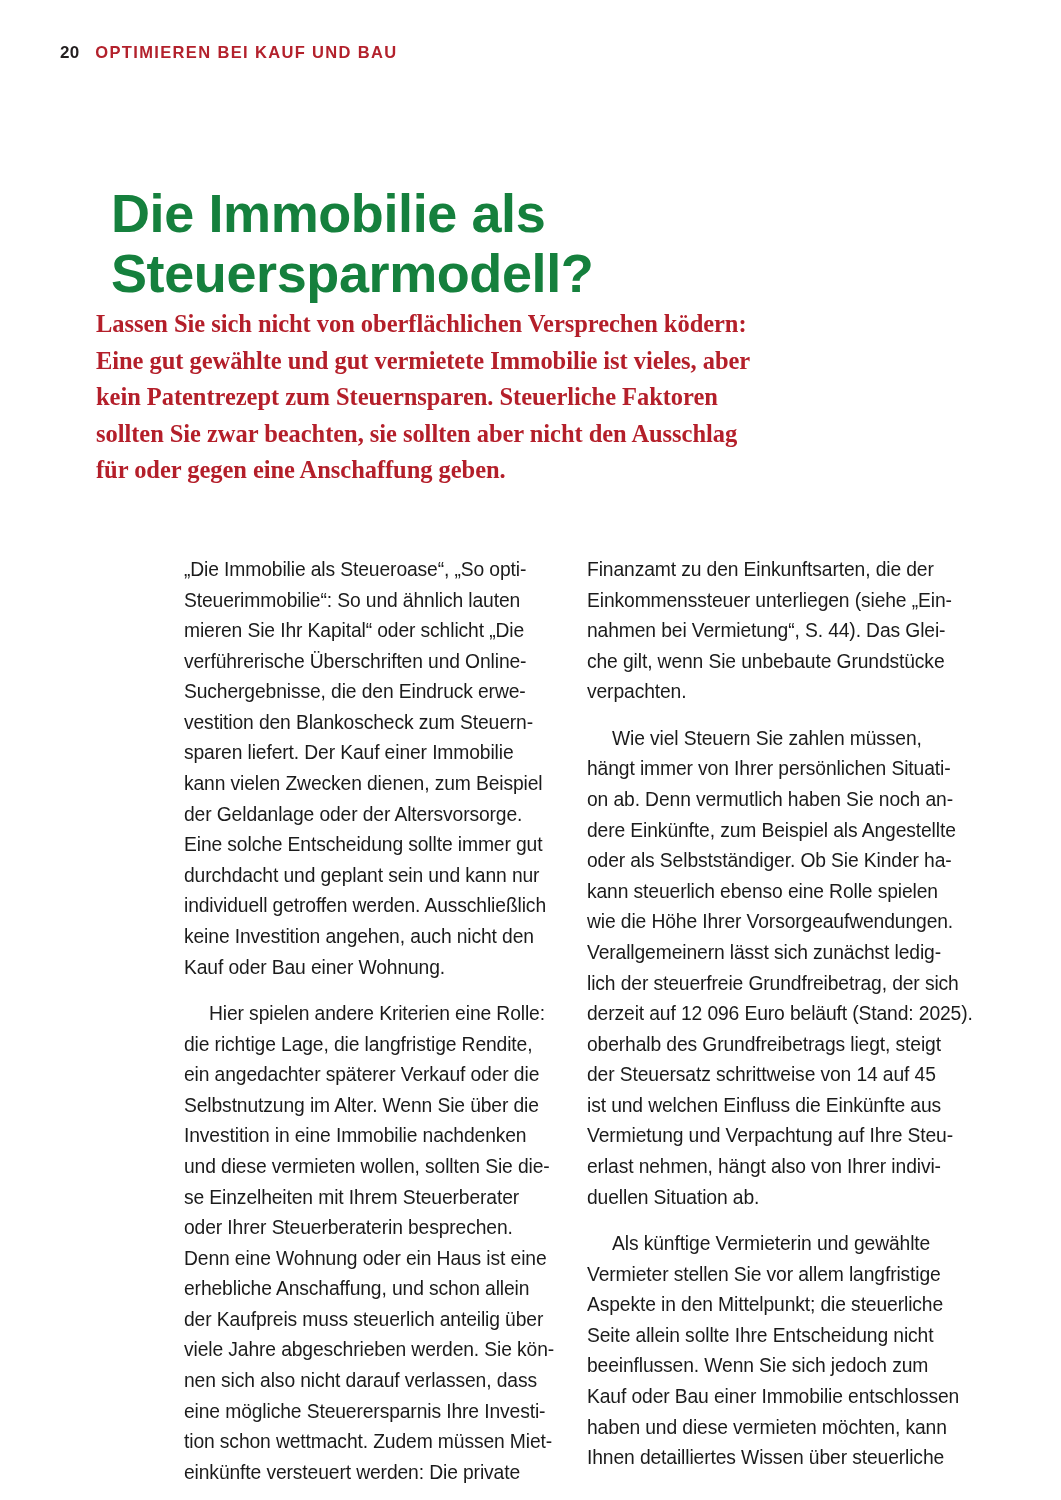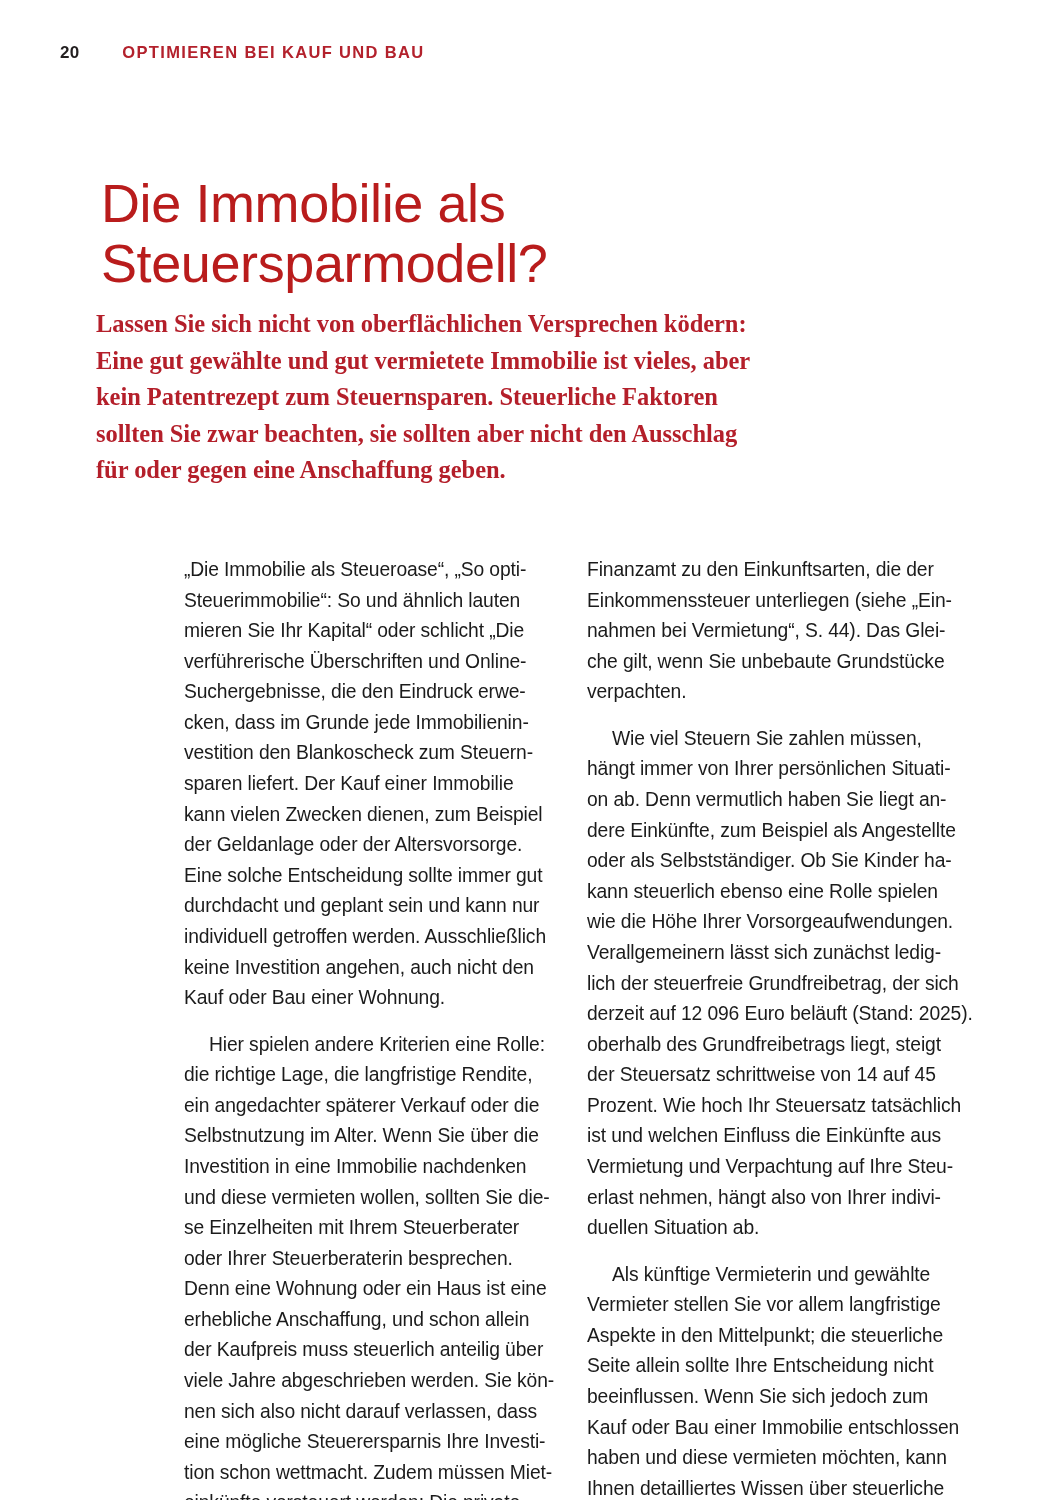--- a/index.html
+++ b/index.html
@@ -24,21 +24,21 @@
   }
 
   
   .running-head {
     position: absolute;
     top: 44px;
     left: 60px;
     right: 60px;
     display: flex;
     align-items: baseline;
-    gap: 43px;
+    gap: 16px;
     height: 24px;
   }
 
   .folio {
     font-size: 17px;
     font-weight: 700;
     color: #231f20;
     letter-spacing: 0.2px;
     line-height: 1;
   }
@@ -51,25 +51,25 @@
     line-height: 1;
     text-transform: uppercase;
   }
 
   
   .headline {
     position: absolute;
     top: 168px;
     left: 96px;
     width: 820px;
-    margin: 5px;
+    margin: 15px;
     font-size: 54px;
-    font-weight: 400;
+    font-weight: 700;
     line-height: 1.115;
-    color: #b91c1c;
+    color: #15803d;
     letter-spacing: -0.4px;
   }
 
   .headline .hl-line {
     display: block;
   }
 
   
   .deck {
     position: absolute;
@@ -151,21 +151,20 @@
 
   <div class="columns">
 
     <div class="column">
       <p>
         <span class="bodyline">„Die Immobilie als Steueroase“, „So opti-</span>
         <span class="bodyline">Steuerimmobilie“: So und ähnlich lauten</span>
         <span class="bodyline">mieren Sie Ihr Kapital“ oder schlicht „Die</span>
         <span class="bodyline">verführerische Überschriften und Online-</span>
         <span class="bodyline">Suchergebnisse, die den Eindruck erwe-</span>
-        <span class="bodyline">cken, dass im Grunde jede Immobilienin-</span>
         <span class="bodyline">vestition den Blankoscheck zum Steuern-</span>
         <span class="bodyline">sparen liefert. Der Kauf einer Immobilie</span>
         <span class="bodyline">kann vielen Zwecken dienen, zum Beispiel</span>
         <span class="bodyline">der Geldanlage oder der Altersvorsorge.</span>
         <span class="bodyline">Eine solche Entscheidung sollte immer gut</span>
         <span class="bodyline">durchdacht und geplant sein und kann nur</span>
         <span class="bodyline">individuell getroffen werden. Ausschließlich</span>
         <span class="bodyline">keine Investition angehen, auch nicht den</span>
         <span class="bodyline">Kauf oder Bau einer Wohnung.</span>
       </p>
@@ -194,31 +193,30 @@
       <p>
         <span class="bodyline">Finanzamt zu den Einkunftsarten, die der</span>
         <span class="bodyline">Einkommenssteuer unterliegen (siehe „Ein-</span>
         <span class="bodyline">nahmen bei Vermietung“, S. 44). Das Glei-</span>
         <span class="bodyline">che gilt, wenn Sie unbebaute Grundstücke</span>
         <span class="bodyline">verpachten.</span>
       </p>
       <p>
         <span class="bodyline ind">Wie viel Steuern Sie zahlen müssen,</span>
         <span class="bodyline">hängt immer von Ihrer persönlichen Situati-</span>
-        <span class="bodyline">on ab. Denn vermutlich haben Sie liegt an-</span>
+        <span class="bodyline">on ab. Denn vermutlich haben Sie noch an-</span>
         <span class="bodyline">dere Einkünfte, zum Beispiel als Angestellte</span>
         <span class="bodyline">oder als Selbstständiger. Ob Sie Kinder ha-</span>
         <span class="bodyline">kann steuerlich ebenso eine Rolle spielen</span>
         <span class="bodyline">wie die Höhe Ihrer Vorsorgeaufwendungen.</span>
         <span class="bodyline">Verallgemeinern lässt sich zunächst ledig-</span>
         <span class="bodyline">lich der steuerfreie Grundfreibetrag, der sich</span>
         <span class="bodyline">derzeit auf 12 096 Euro beläuft (Stand: 2025).</span>
         <span class="bodyline">oberhalb des Grundfreibetrags liegt, steigt</span>
         <span class="bodyline">der Steuersatz schrittweise von 14 auf 45</span>
-        <span class="bodyline">Prozent. Wie hoch Ihr Steuersatz tatsächlich</span>
         <span class="bodyline">ist und welchen Einfluss die Einkünfte aus</span>
         <span class="bodyline">Vermietung und Verpachtung auf Ihre Steu-</span>
         <span class="bodyline">erlast nehmen, hängt also von Ihrer indivi-</span>
         <span class="bodyline">duellen Situation ab.</span>
       </p>
       <p>
         <span class="bodyline ind">Als künftige Vermieterin und gewählte</span>
         <span class="bodyline">Vermieter stellen Sie vor allem langfristige</span>
         <span class="bodyline">Aspekte in den Mittelpunkt; die steuerliche</span>
         <span class="bodyline">Seite allein sollte Ihre Entscheidung nicht</span>

